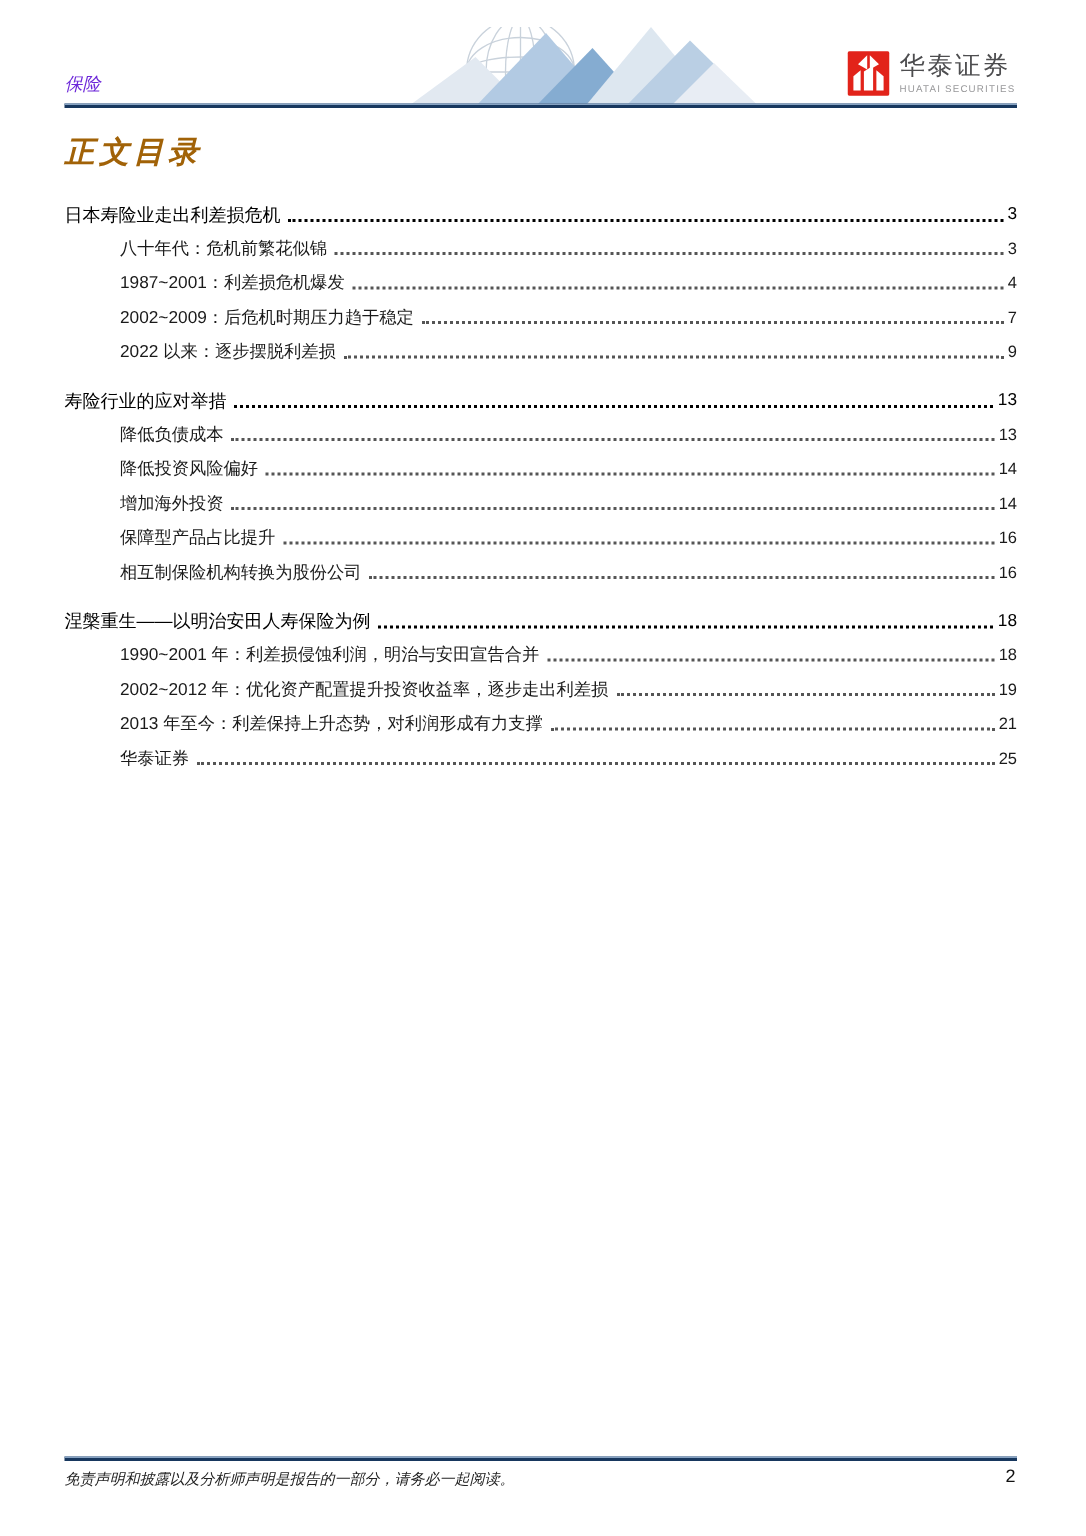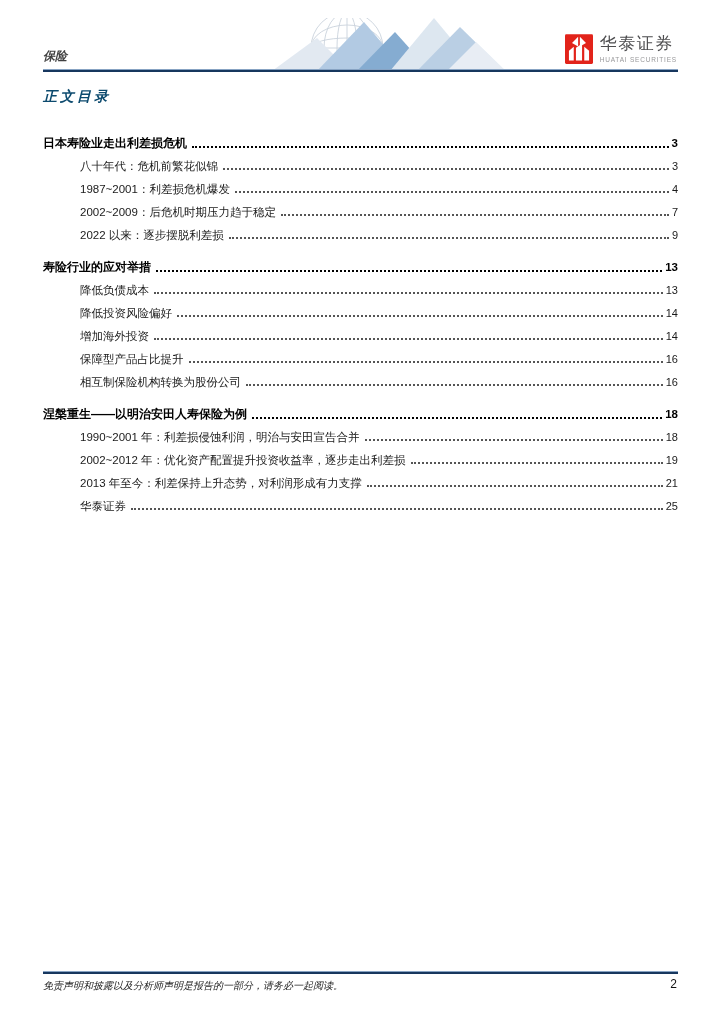--- a/index.html
+++ b/index.html
@@ -12,23 +12,23 @@
     font-family: "Liberation Sans", "DejaVu Sans", sans-serif;
     overflow: hidden;
   }
 
   
   .header-label {
     position: absolute;
     left: 43px;
     top: 48px;
     font-size: 12px;
-    font-weight: bold;
+    font-weight: normal;
     font-style: italic;
-    color: #404040;
+    color: #6d28d9;
   }
   .watermark {
     position: absolute;
     left: 262px;
     top: 18px;
     width: 245px;
     height: 53px;
     opacity: 0.95;
   }
   .logo {
@@ -61,24 +61,24 @@
     height: 2px;
     background: #17375e;
     border-top: 1px solid #87a3c3;
   }
 
   
   .page-title {
     position: absolute;
     left: 43px;
     top: 88px;
-    font-size: 14px;
+    font-size: 20px;
     font-weight: bold;
     font-style: italic;
-    color: #0c4a6e;
+    color: #a16207;
     letter-spacing: 3px;
     text-align: right;
   }
 
   
   .toc {
     position: absolute;
     left: 43px;
     right: 46px;
     top: 128px;
@@ -86,21 +86,21 @@
   .toc-section + .toc-section { margin-top: 9px; }
   .toc-row {
     display: flex;
     align-items: flex-end;
     height: 23px;
     font-size: 11.5px;
     color: #1a1a1a;
   }
   .toc-row.heading {
     font-size: 12px;
-    font-weight: bold;
+    font-weight: normal;
     color: #000;
   }
   .toc-row.item { padding-left: 37px; text-align: right; }
   .toc-label { white-space: nowrap; line-height: 15px; }
   .toc-leader {
     flex: 1;
     border-bottom: 2px dotted #555;
     margin: 0 3px 4px 5px;
   }
   .toc-row.heading .toc-leader { border-bottom: 2.5px dotted #000; margin-bottom: 3px; }

